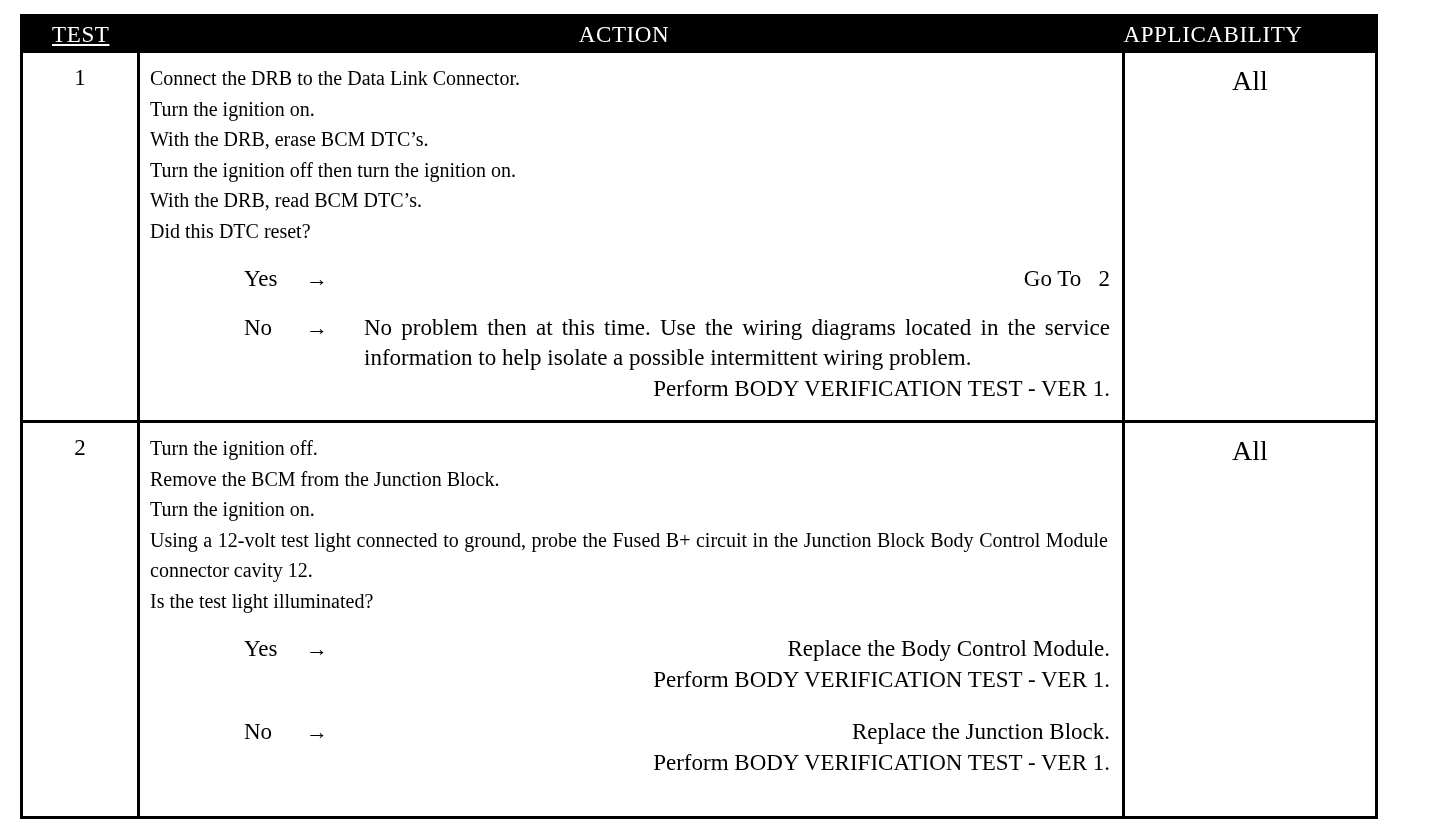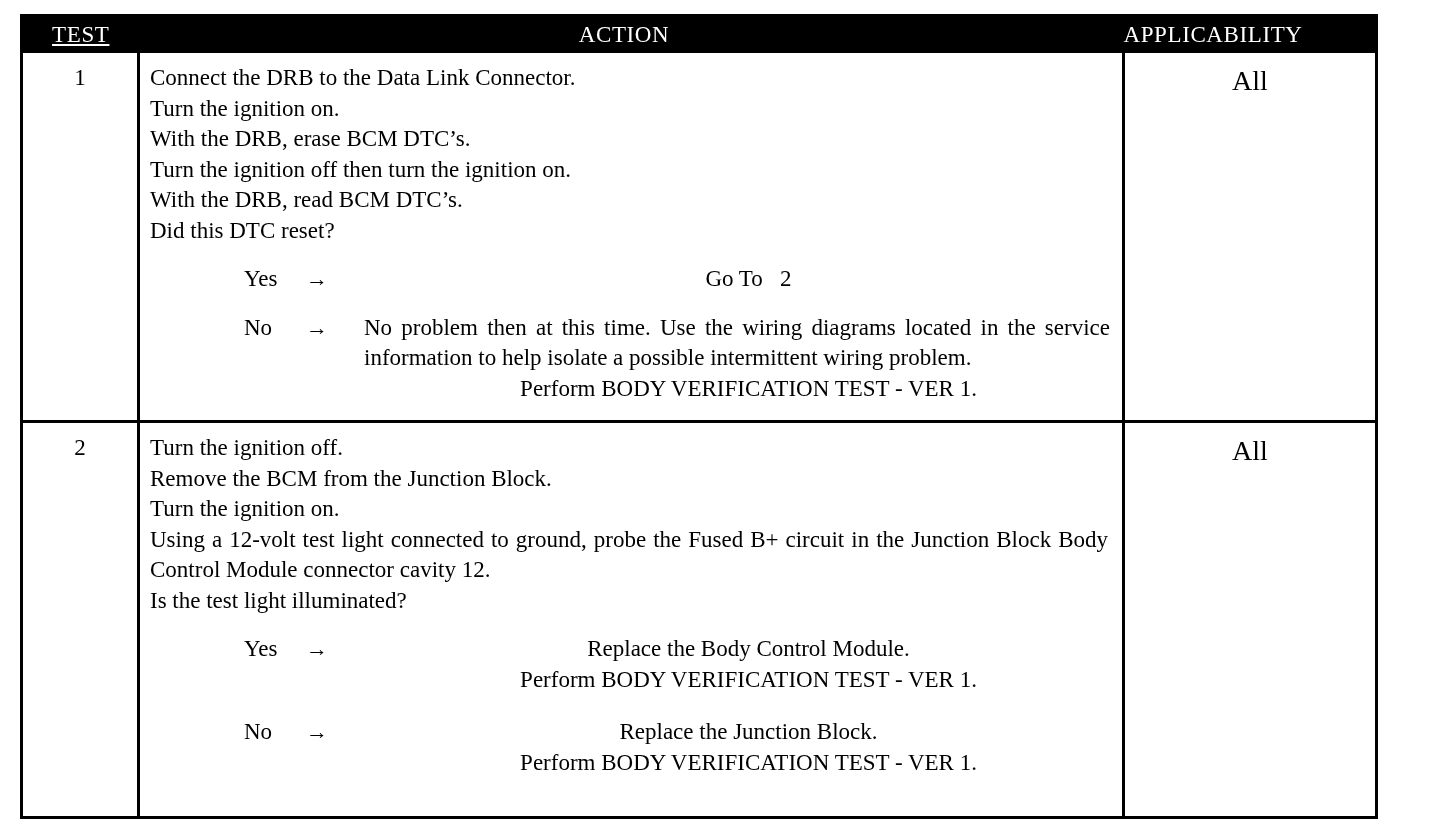--- a/index.html
+++ b/index.html
@@ -81,21 +81,21 @@
   }
 
   td.cell-appl {
     text-align: center;
     font-size: 28px;
     padding-top: 12px;
   }
 
   
   .steps {
-    font-size: 23px;
+    font-size: 20px;
     line-height: 30.5px;
   }
   .step-line {
     white-space: pre-wrap;
   }
   .step-line.justify {
     text-align: justify;
     text-align-last: left;
     padding-right: 6px;
   }
@@ -128,21 +128,21 @@
   .ans-body {
     flex: 1 1 auto;
     min-width: 0;
     padding-right: 4px;
   }
   .ans-body .para {
     text-align: justify;
     text-align-last: left;
   }
   .ans-body .plain {
-    text-align: center;
+    text-align: right;
     white-space: pre-wrap;
     margin-left: 23px;
   }
 
   
   .answers.tight .answer { margin-bottom: 22px; }
 </style>
 </head>
 <body>
 

